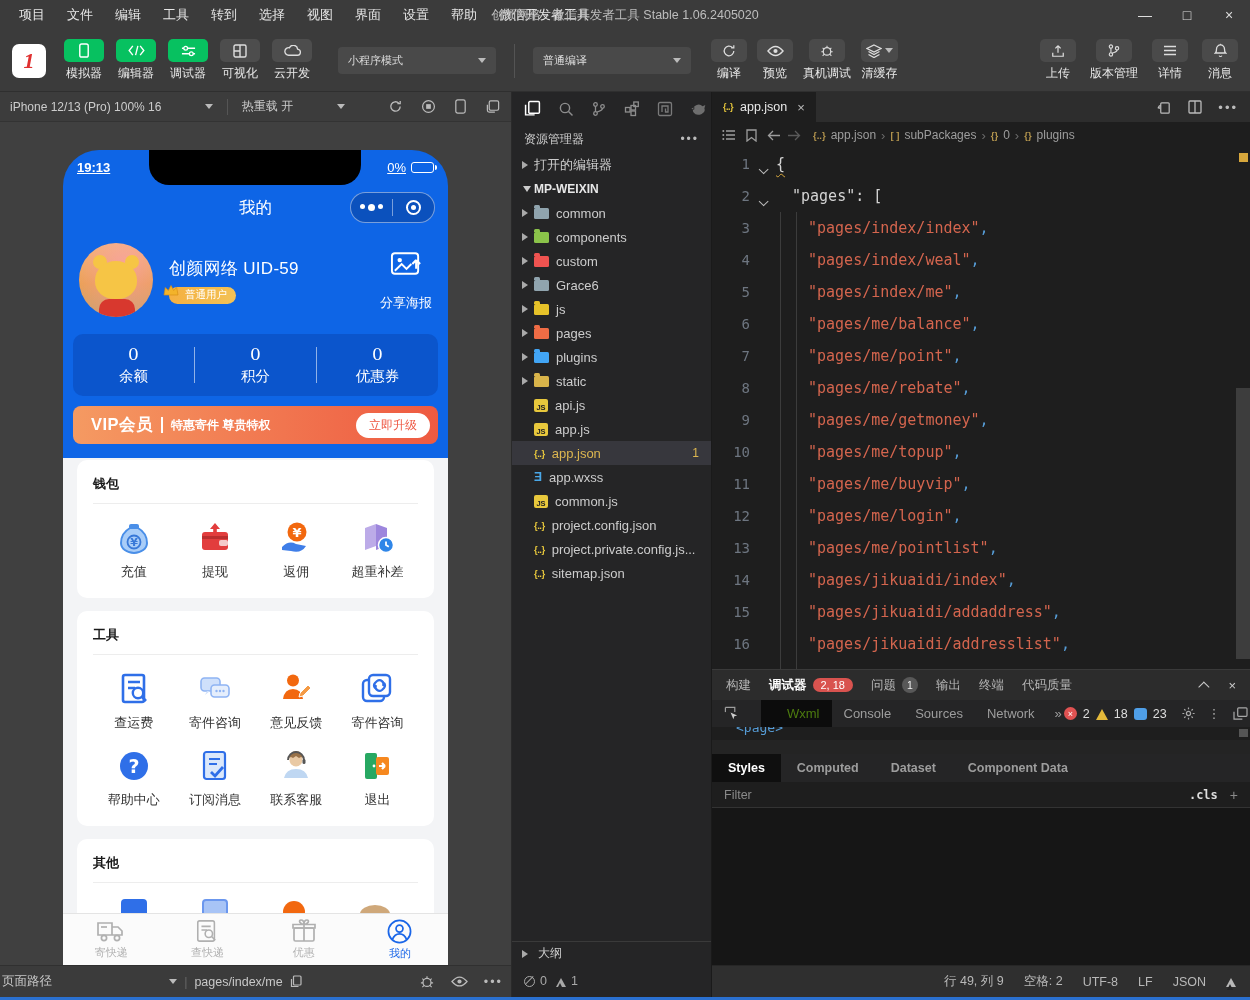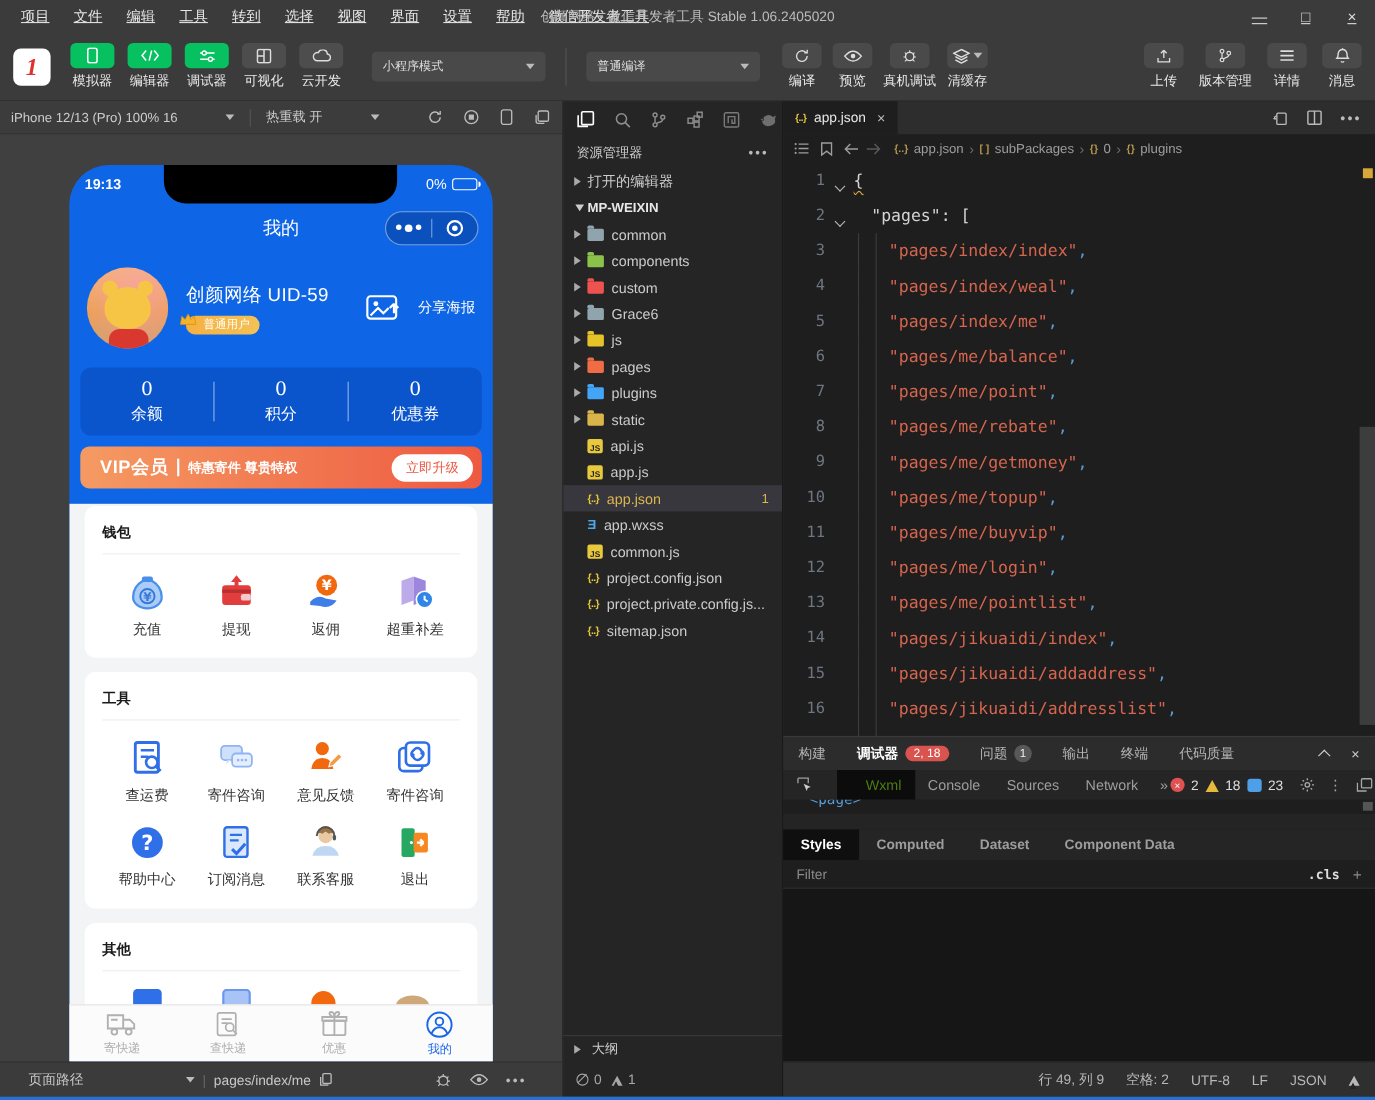--- a/index.html
+++ b/index.html
@@ -1,21 +1,21 @@
 <!DOCTYPE html>
 <html><head>
 <meta charset="utf-8">
 <style>
   * { margin:0; padding:0; box-sizing:border-box; }
   html,body { width:1250px; height:1000px; overflow:hidden; }
   body { font-family:"Liberation Sans","DejaVu Sans",sans-serif; background:#3c3c3c; color:#ddd; display:flex; flex-direction:column; font-size:13px; }
   svg { display:block; }
 
   
-  .titlebar { height:30px; background:#3b3b3b; display:flex; align-items:center; position:relative; flex:0 0 auto;text-decoration:underline; }
+  .titlebar { height:30px; background:#3b3b3b; display:flex; align-items:center; position:relative; flex:0 0 auto; }
   .menus { display:flex; gap:4px; padding-left:10px; }
   .menu-item { padding:3px 9px; color:#e6e6e6; font-size:13px; cursor:default; }
   .win-title { position:absolute; left:0; right:0; text-align:center; color:#bdbdbd; font-size:12.5px; pointer-events:none; }
   .win-ctrls { margin-left:auto; display:flex; }
   .win-btn { width:42px; height:30px; display:flex; align-items:center; justify-content:center; color:#ddd; font-size:14px; }
 
   
   .toolbar { height:62px; background:#3b3b3b; border-bottom:1px solid #2f2f2f; display:flex; align-items:center; padding:0 12px; gap:8px; flex:0 0 auto; }
   .logo-box { width:34px; height:34px; background:#fff; border-radius:7px; display:flex; align-items:center; justify-content:center; margin-right:6px; }
   .logo-glyph { color:#e03030; font-weight:bold; font-size:22px; font-style:italic; font-family:"Liberation Serif",serif; }
@@ -33,27 +33,27 @@
 
   
   .main { flex:1; display:flex; min-height:0; }
 
   
   .sim { width:512px; background:#404040; display:flex; flex-direction:column; border-right:1px solid #2a2a2a; }
   .sim-toolbar { height:30px; background:#3c3c3c; border-bottom:1px solid #333; display:flex; align-items:center; padding:0 10px; color:#ccc; font-size:12px; gap:6px; flex:0 0 auto; }
   .sim-tb-sep { width:1px; height:16px; background:#555; margin:0 8px; }
   .sim-tb-icons { margin-left:auto; display:flex; gap:18px; align-items:center; }
   .sim-area { flex:1; position:relative; overflow:hidden; }
-  .sim-footer { height:32px; background:#3b3b3b; border-top:1px solid #303030; display:flex; align-items:center; padding:0 26px; color:#c8c8c8; font-size:12.5px; gap:7px; flex:0 0 auto; }
+  .sim-footer { height:32px; background:#3b3b3b; border-top:1px solid #303030; display:flex; align-items:center; padding:0 2px; color:#c8c8c8; font-size:12.5px; gap:7px; flex:0 0 auto; }
   .sim-footer .icons { margin-left:auto; display:flex; gap:16px; align-items:center; margin-right:6px; }
 
   
   .phone { position:absolute; left:63px; top:28px; width:385px; bottom:0; background:#0e65e6; border-radius:36px 36px 0 0; overflow:hidden; display:flex; flex-direction:column; }
   .notch { position:absolute; left:86px; top:0; width:212px; height:35px; background:#000; border-radius:0 0 20px 20px; z-index:5; }
-  .p-status { height:35px; display:flex; align-items:center; justify-content:space-between; padding:0 14px; color:#fff; font-size:13px; font-weight:bold; position:relative; z-index:6; }
+  .p-status { height:35px; display:flex; align-items:center; justify-content:space-between; padding:0 14px; color:#fff; font-size:13px; font-weight:bold; position:relative; z-index:6;text-decoration:underline; }
   .batt-wrap { display:flex; align-items:center; gap:5px; font-weight:normal; }
   .batt { width:23px; height:11px; border:1.5px solid #fff; border-radius:3px; position:relative; }
   .batt::after { content:''; position:absolute; right:-4px; top:2.2px; width:2px; height:4.5px; background:#fff; border-radius:0 2px 2px 0; }
   .p-nav { height:46px; position:relative; display:flex; align-items:center; justify-content:center; color:#fff; font-size:16.5px; }
   .capsule { position:absolute; right:13px; top:7px; width:85px; height:31px; background:#0b51bd; border:1px solid rgba(255,255,255,.45); border-radius:16px; display:flex; align-items:center; }
   .caps-dots { flex:1; display:flex; justify-content:center; gap:3px; }
   .caps-dots i { width:5px; height:5px; border-radius:50%; background:#fff; }
   .caps-dots i:nth-child(2){ width:7px; height:7px; }
   .caps-div { width:1px; height:17px; background:rgba(255,255,255,.45); }
   .caps-o { flex:1; display:flex; justify-content:center; }
@@ -61,21 +61,21 @@
   .caps-o .ring i { width:5px; height:5px; background:#fff; border-radius:50%; }
   .p-profile { display:flex; align-items:center; padding:12px 16px 4px; color:#fff; }
   .avatar { width:74px; height:74px; border-radius:50%; background:radial-gradient(circle at 60% 30%, #f9d8 ,transparent), linear-gradient(180deg,#f2b95c 0%,#e8a23f 55%,#caa06a 100%); position:relative; overflow:hidden; flex:0 0 auto; }
   .bear-head { position:absolute; left:16px; top:18px; width:42px; height:38px; background:#f6c545; border-radius:50% 50% 46% 46%; }
   .bear-ear { position:absolute; width:14px; height:14px; background:#f6c545; border-radius:50%; top:12px; }
   .bear-shirt { position:absolute; left:20px; bottom:0; width:36px; height:18px; background:#d8382e; border-radius:10px 10px 0 0; }
   .p-user { margin-left:16px; }
   .p-name { font-size:17px; letter-spacing:.3px; }
   .p-badge { margin-top:7px; display:inline-flex; align-items:center; background:linear-gradient(90deg,#f5b041,#f3c256); border-radius:9px; padding:1.5px 9px 1.5px 16px; font-size:10.5px; color:#fff; position:relative; }
   .p-badge svg { position:absolute; left:-6px; top:-3px; }
-  .p-share { margin-left:auto; display:flex; flex-direction:row; align-items:center; gap:15px; font-size:13px; }
+  .p-share { margin-left:auto; display:flex; flex-direction:column; align-items:center; gap:15px; font-size:13px; }
   .p-stats { margin:13px 10px 0; background:#0b55cc; border-radius:10px; height:62px; display:flex; align-items:center; }
   .stat { flex:1; text-align:center; color:#fff; }
   .stat .v { font-size:17px; font-family:"DejaVu Serif","Liberation Serif",serif; }
   .stat .l { font-size:14.5px; margin-top:3px; }
   .stat-sep { width:1px; height:36px; background:rgba(255,255,255,.55); }
   .p-vip { margin:10px 10px 0; height:38px; border-radius:8px; background:linear-gradient(90deg,#f59a62,#ee5a41); display:flex; align-items:center; padding:0 8px 0 18px; color:#fff; }
   .vip-title { font-size:16.5px; font-weight:bold; letter-spacing:.5px; }
   .vip-bar { width:2px; height:16px; background:#fff; margin:0 8px; }
   .vip-sub { font-size:12px; font-weight:bold; }
   .vip-btn { margin-left:auto; background:#fff; color:#ee5540; font-size:12px; padding:4px 13px; border-radius:13px; }
@@ -142,21 +142,21 @@
   .tok-str { color:#d4654e; }
   .tok-pun { color:#d4d4d4; }
   .tok-comma { color:#569cd6; }
   .squig { text-decoration:underline wavy #d7a73c 1px; text-underline-offset:4px; }
   .overview { position:absolute; right:0; top:0; bottom:0; width:14px; }
   .ov-mark { position:absolute; right:2px; top:5px; width:9px; height:9px; background:#d7a73c; }
   .ov-thumb { position:absolute; right:0; top:46%; height:52%; width:14px; background:rgba(120,120,120,.35); }
 
   
   .debug { height:296px; border-top:1px solid #3a3a3a; display:flex; flex-direction:column; flex:0 0 auto; }
-  .dbg-tabs { height:30px; background:#2c2c2c; display:flex; align-items:center; gap:28px; padding:0 14px; flex:0 0 auto; }
+  .dbg-tabs { height:30px; background:#2c2c2c; display:flex; align-items:center; gap:18px; padding:0 14px; flex:0 0 auto; }
   .dbg-tab { color:#b5b5b5; font-size:12.5px; display:flex; align-items:center; gap:6px; }
   .dbg-tab.active { color:#fff; font-weight:bold; }
   .pill-red { background:#d9534f; color:#fff; border-radius:9px; padding:1px 8px; font-size:11px; font-weight:normal; }
   .pill-gray { background:#585858; color:#eee; border-radius:50%; width:16px; height:16px; display:flex; align-items:center; justify-content:center; font-size:10.5px; font-weight:normal; }
   .dbg-tabs .right { margin-left:auto; display:flex; gap:18px; color:#ccc; align-items:center; }
   .chev-up { width:8px; height:8px; border-left:1.7px solid #ccc; border-top:1.7px solid #ccc; transform:rotate(45deg) translateY(3px); }
   .dbg-sub { height:27px; background:#252526; display:flex; align-items:center; padding:0 8px; gap:2px; flex:0 0 auto; }
   .sub-sep { width:1px; height:16px; background:#4a4a4a; margin:0 7px; }
   .subtab { padding:5px 12px; color:#9d9d9d; font-size:13px; align-self:stretch; display:flex; align-items:center; }
   .subtab.active { background:#0c0c0c; color:#4d7c0f;padding-left:26px; }

